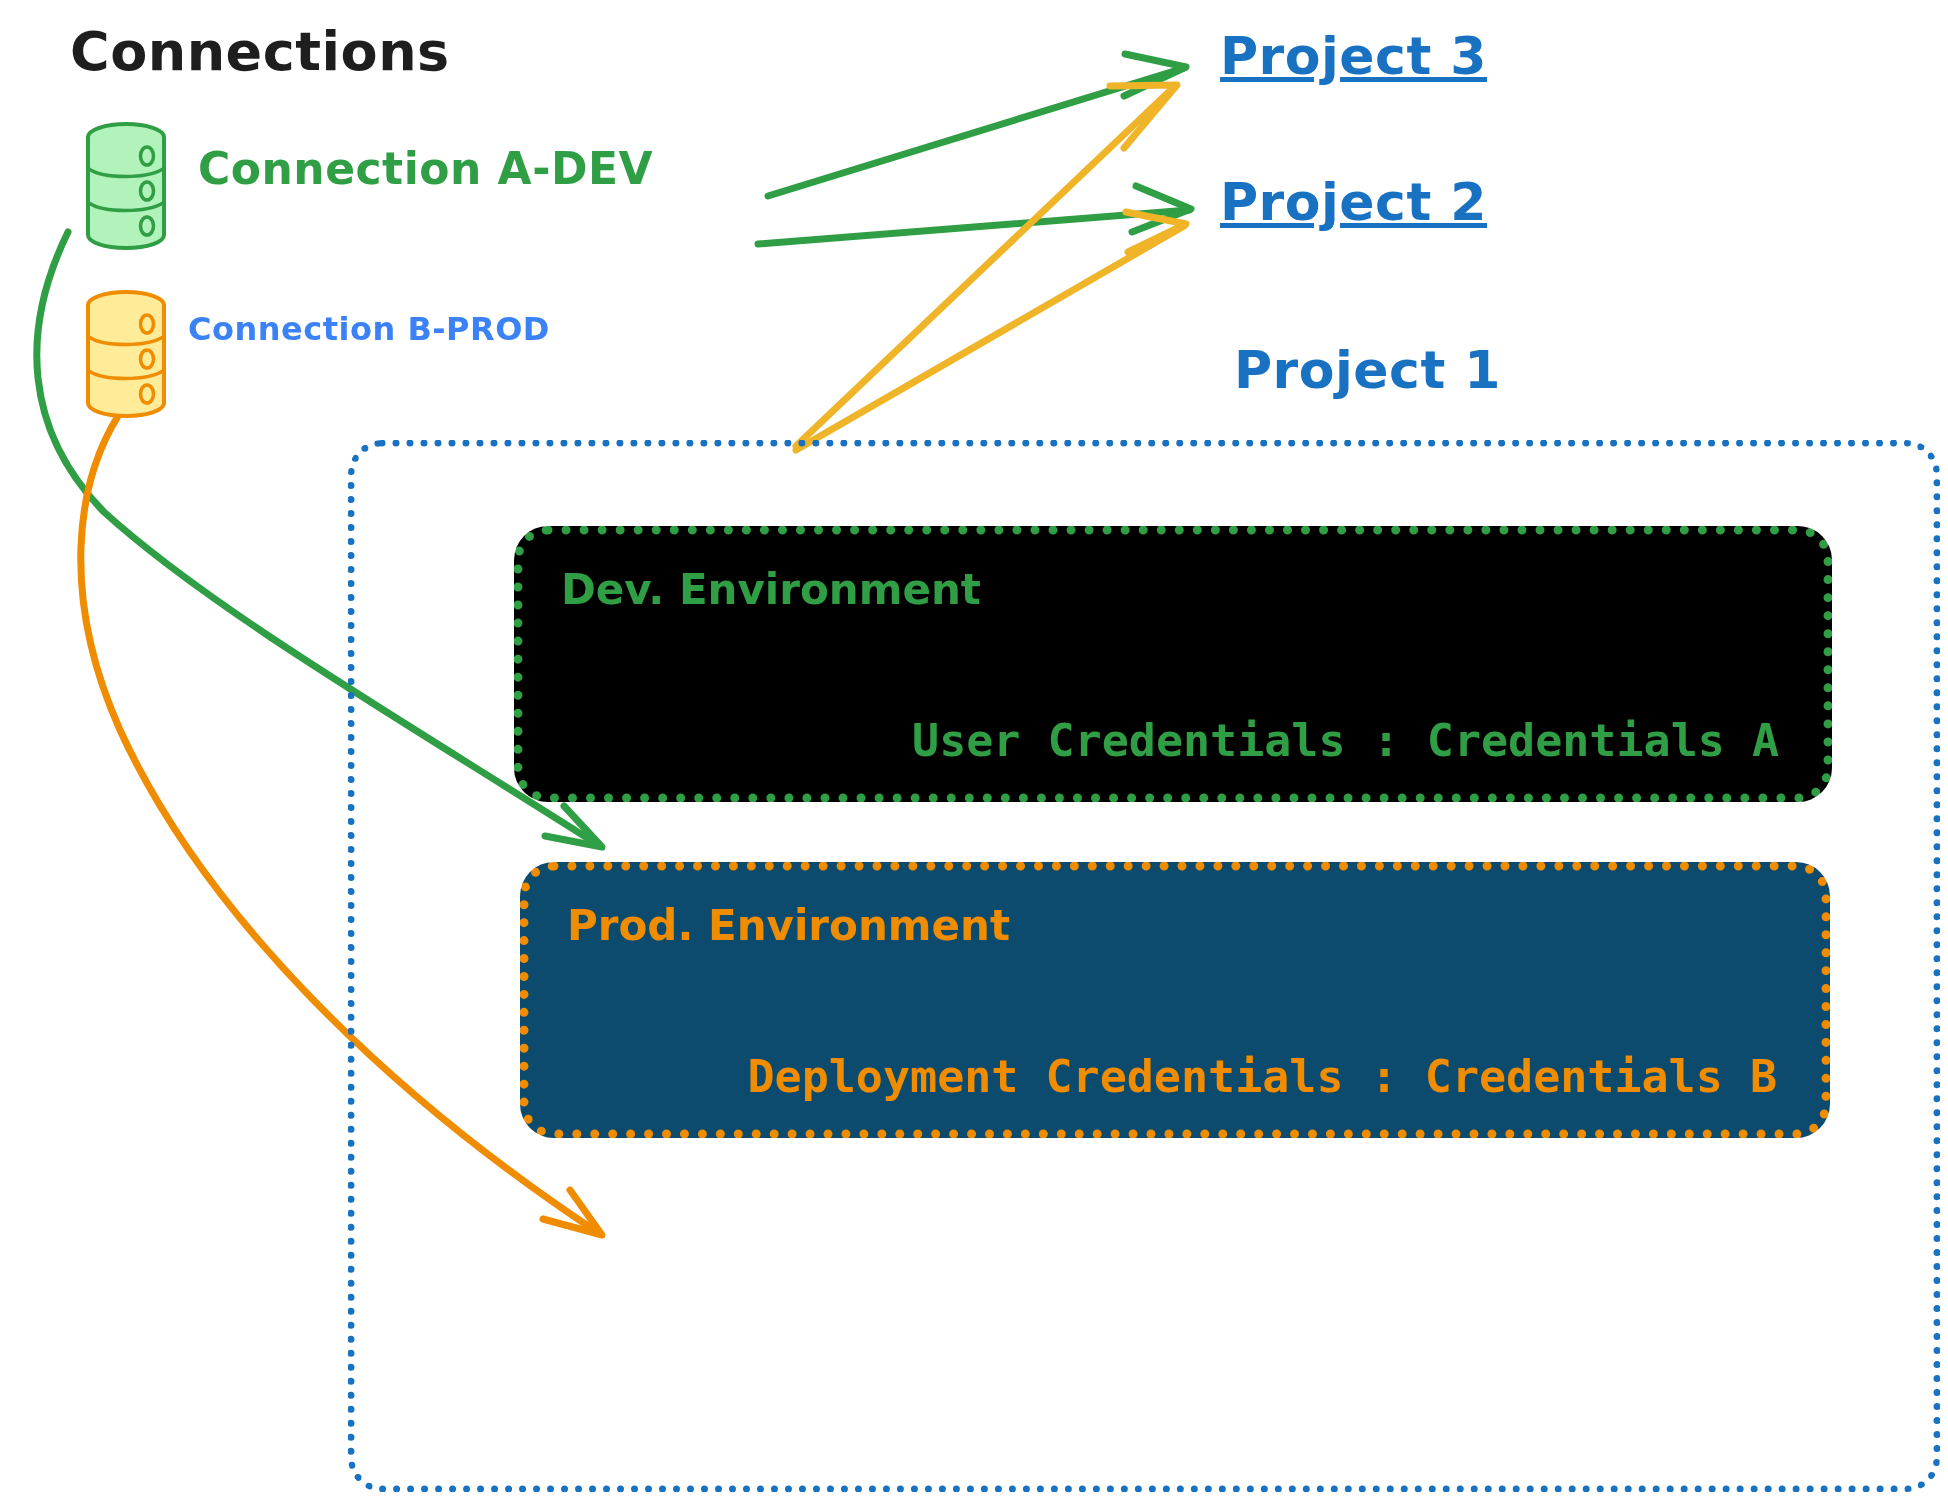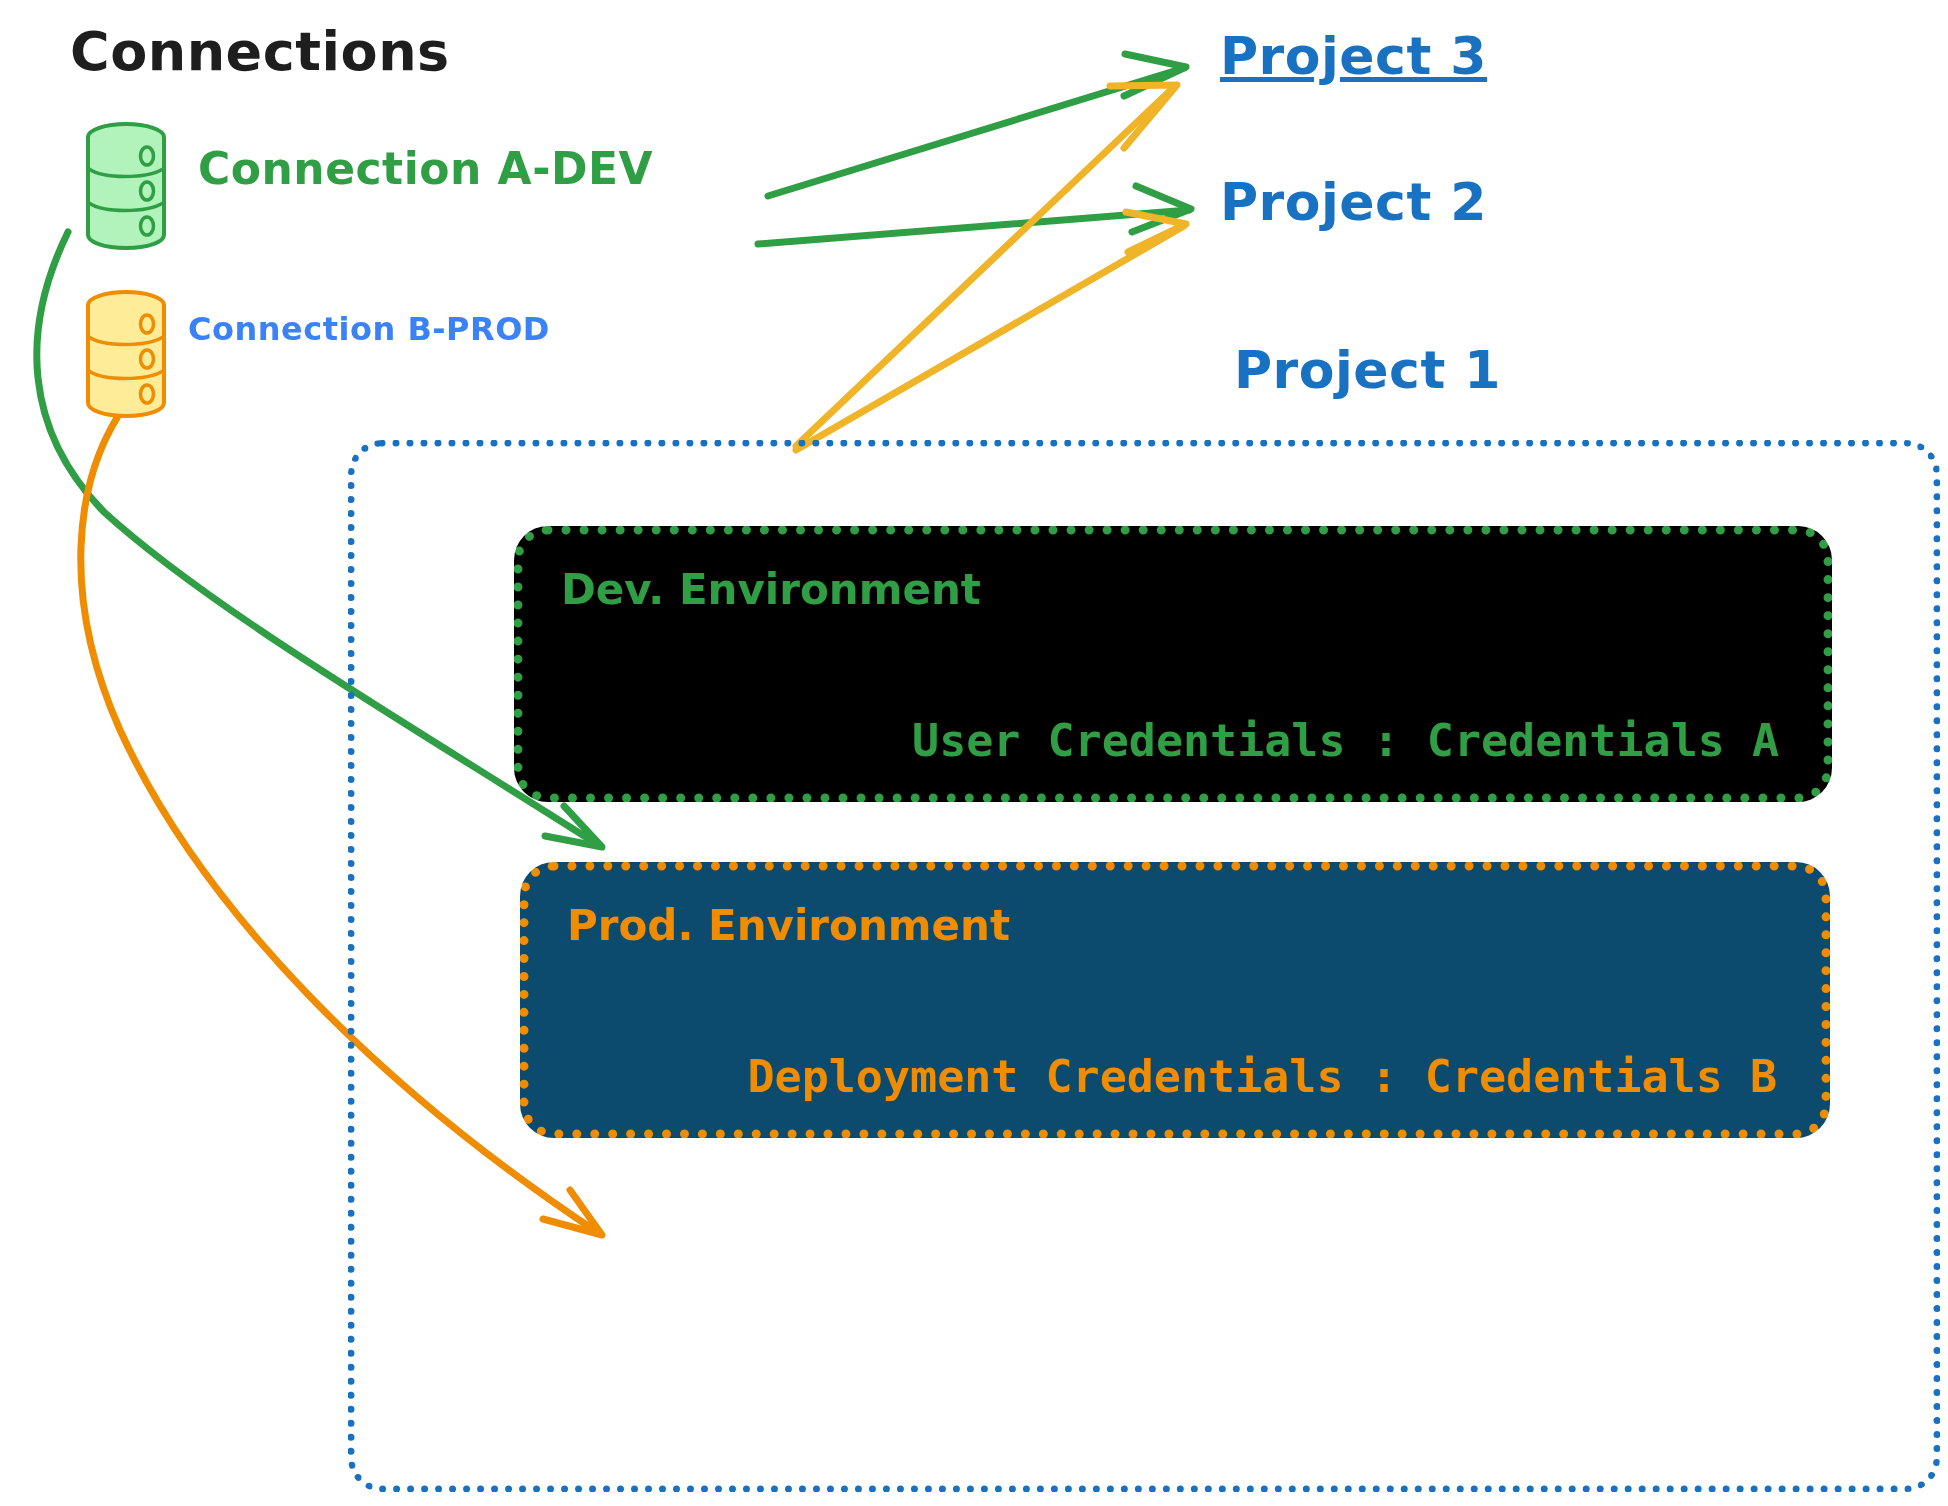--- a/index.html
+++ b/index.html
@@ -57,21 +57,21 @@
     top: 310px;
     font-size: 32px;
     color: #3b82f6;
   }
 
   .project-label {
     font-size: 52px;
     color: #1971c2;
   }
   #label-project-3 { left: 1208px; top: 26px; text-decoration: underline; }
-  #label-project-2 { left: 1208px; top: 172px; }
+  #label-project-2 { left: 1208px; top: 172px; text-decoration: underline; }
   #label-project-1 { left: 1222px; top: 340px; }
 
   
   #project1-box {
     position: absolute;
     left: 336px;
     top: 440px;
     width: 1592px;
     height: 1052px;
     border: 7px dotted #1971c2;

